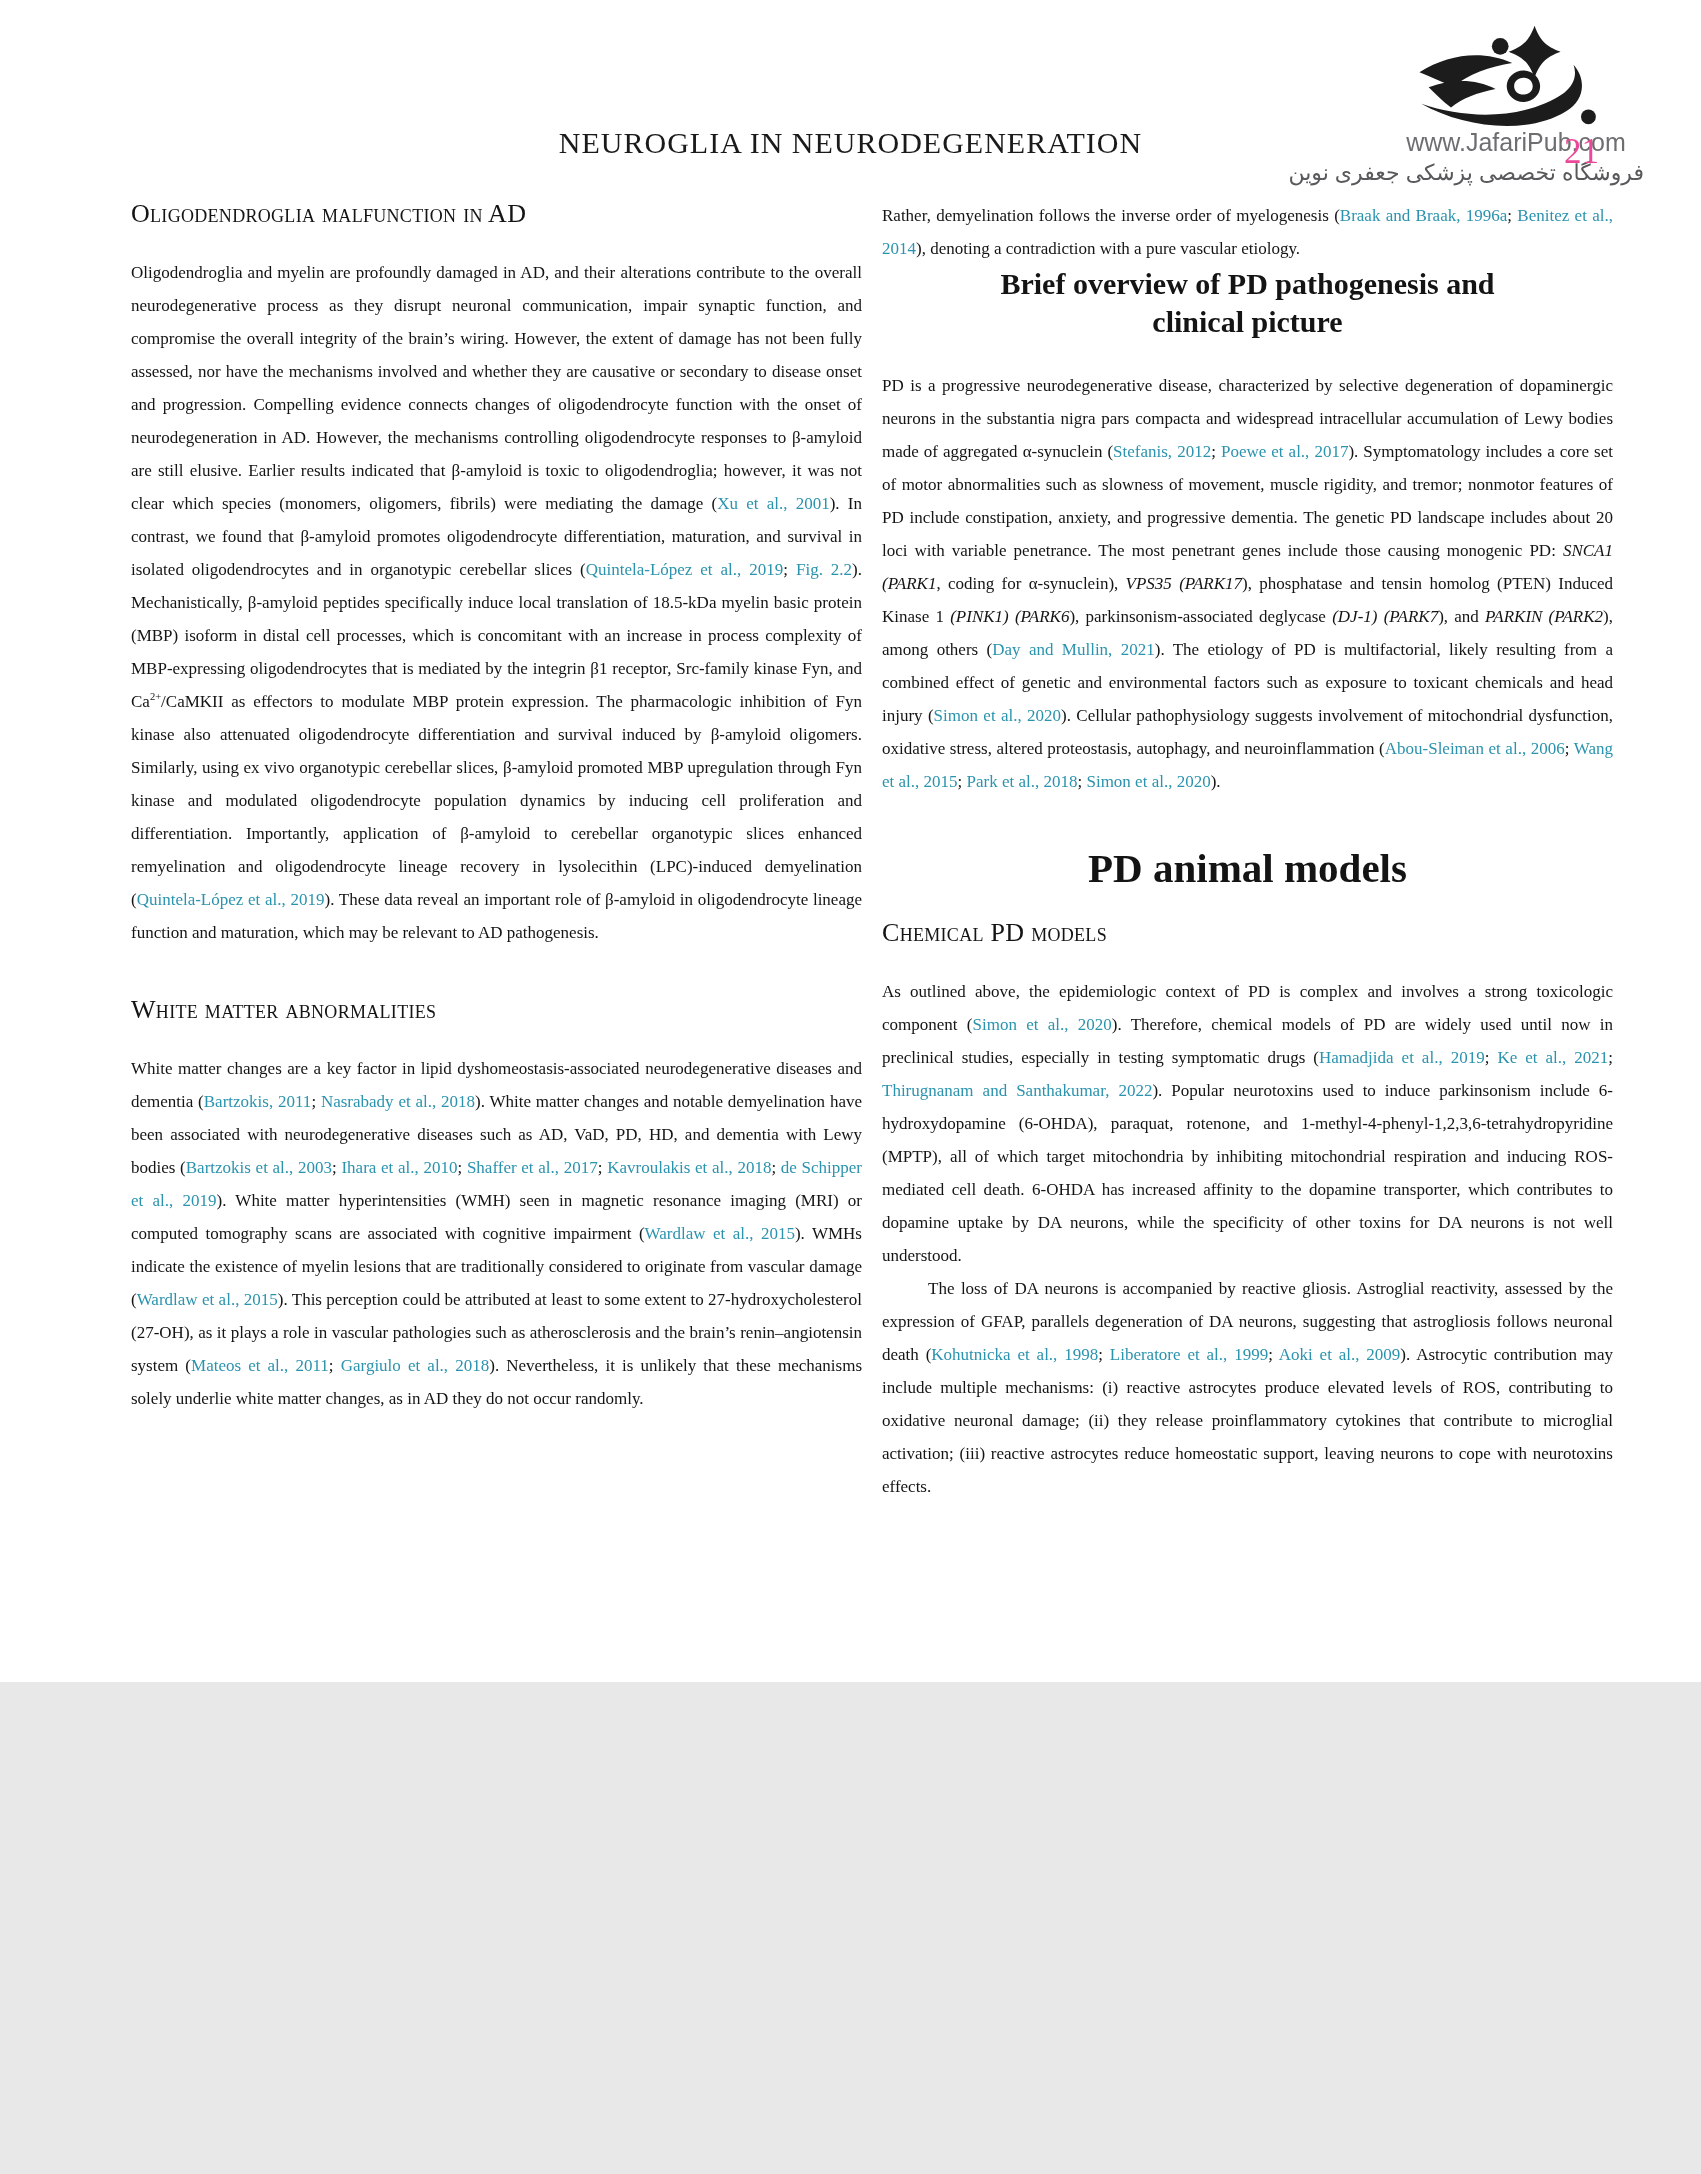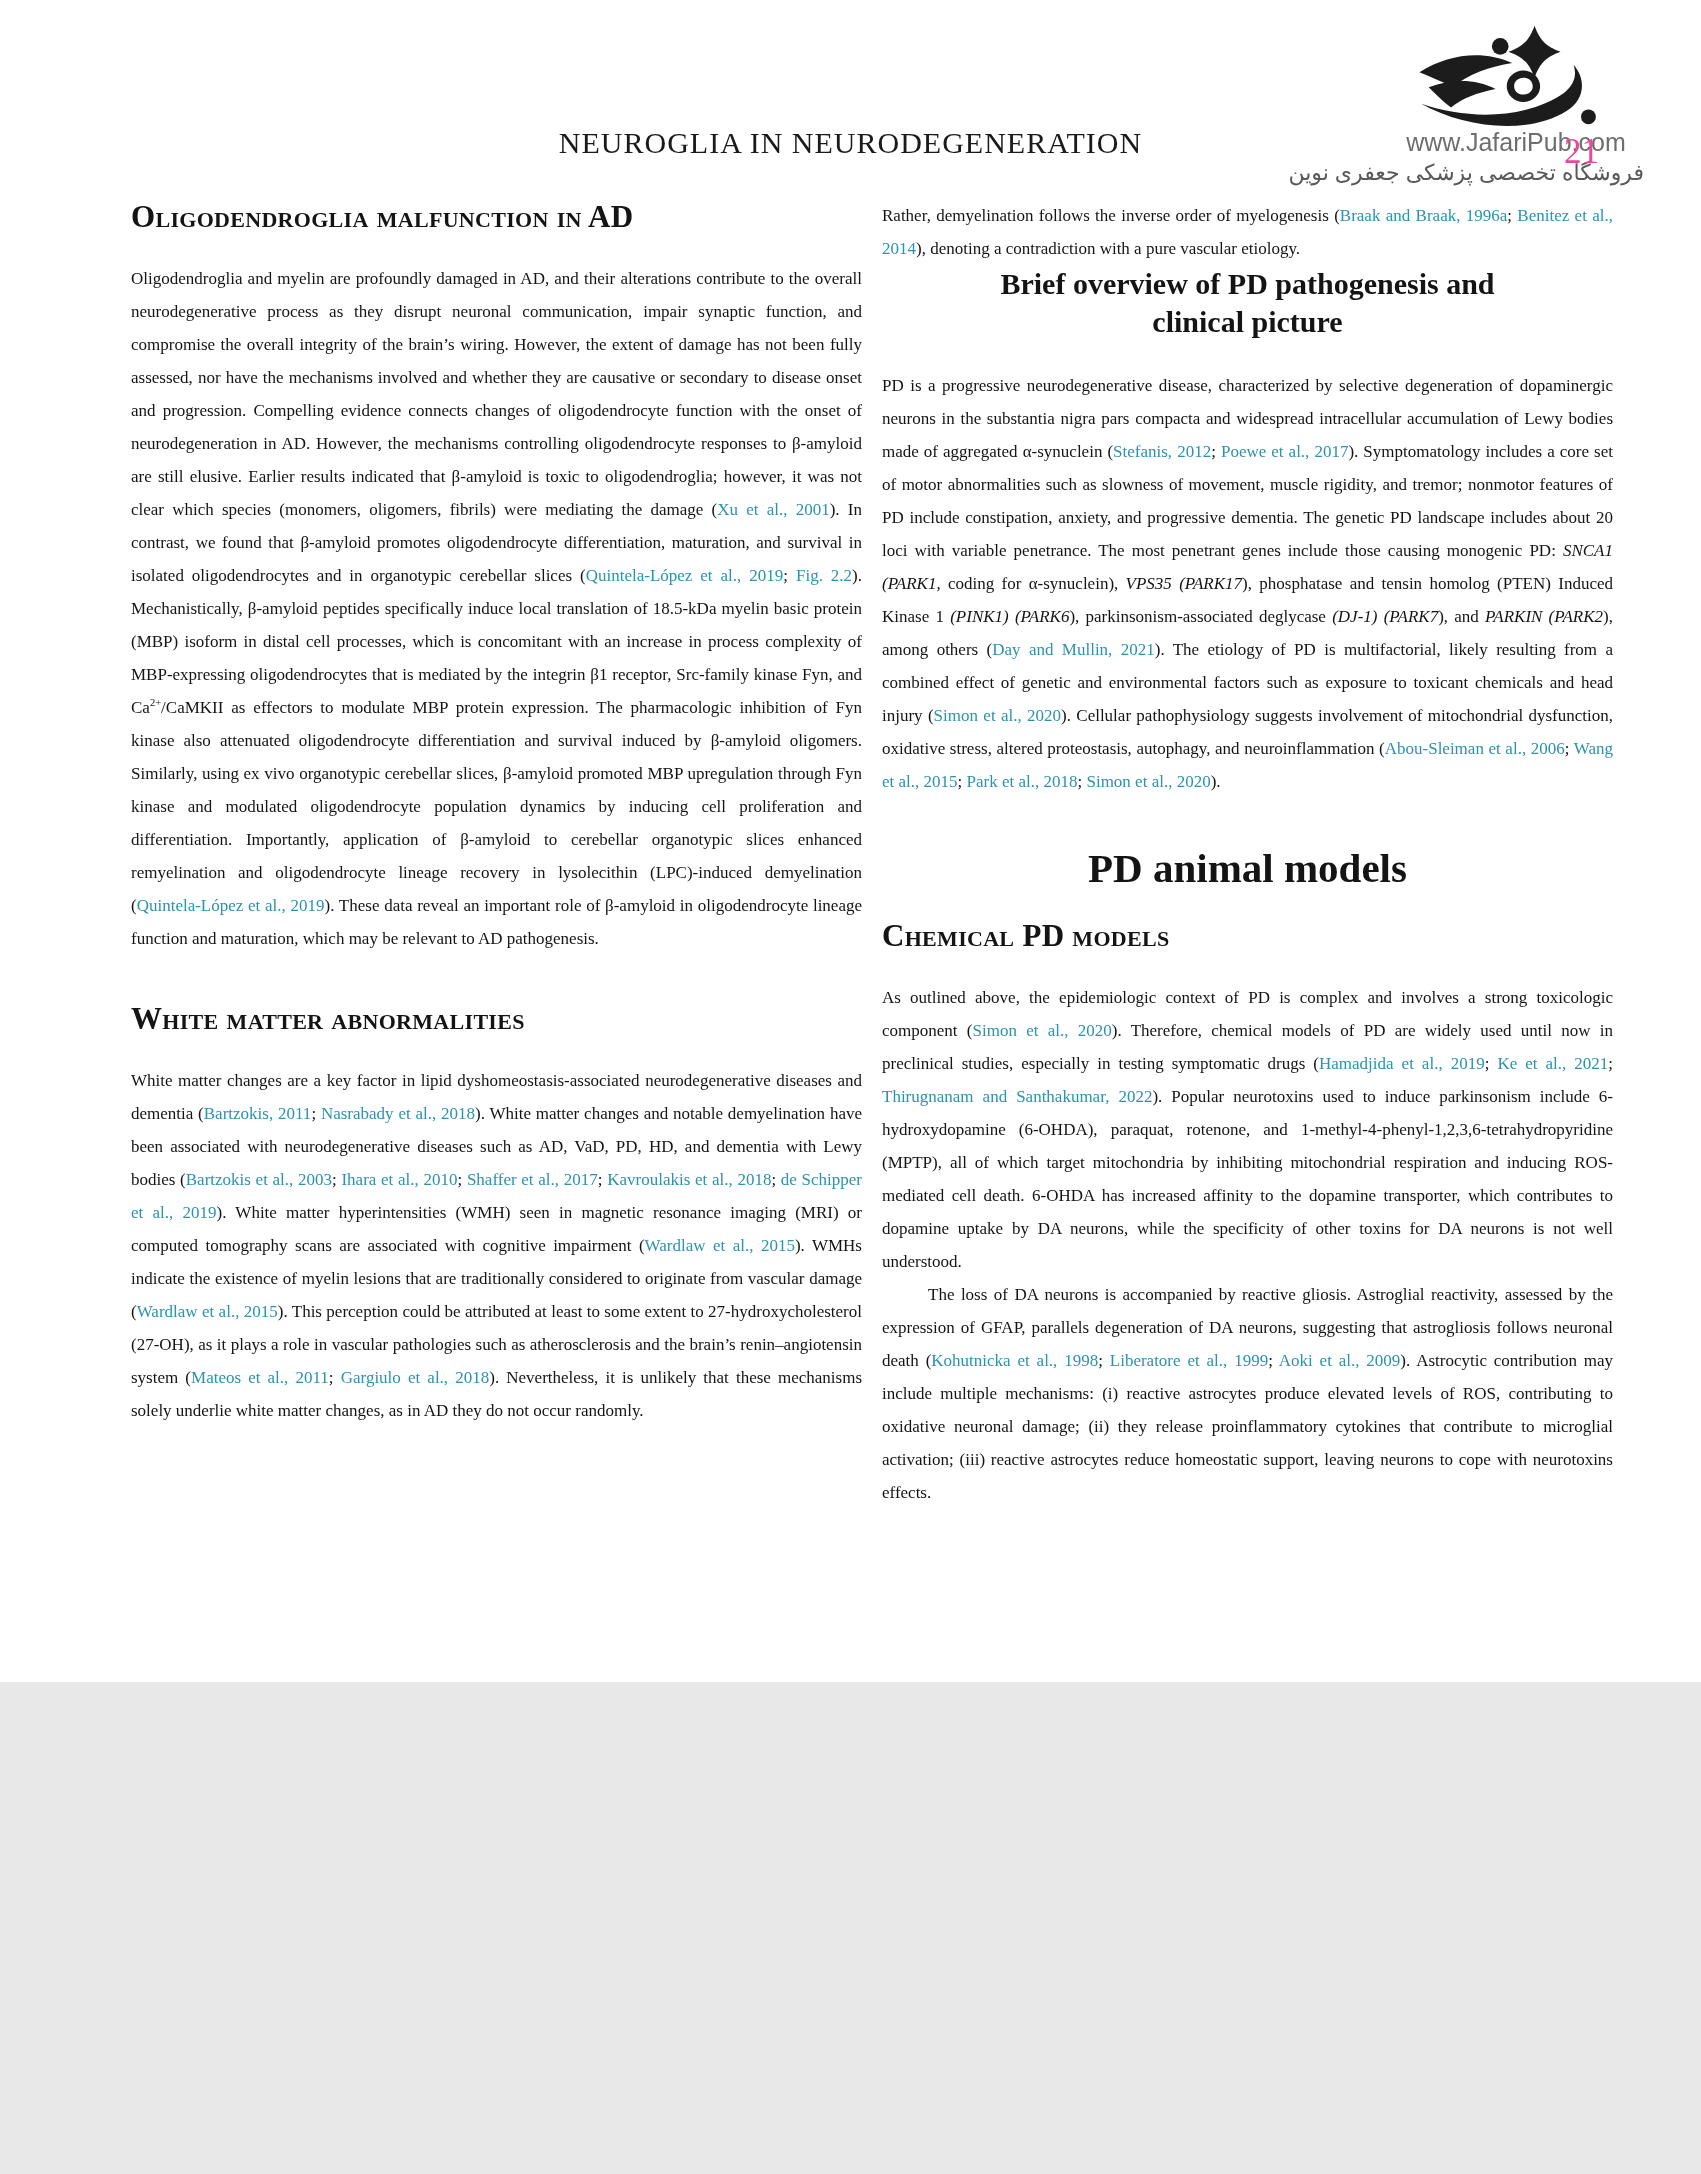--- a/index.html
+++ b/index.html
@@ -49,21 +49,21 @@
   .col.right{left:882px;width:731px;}
   p.body{
     margin:0;
     font-size:17px;line-height:33px;
     text-align:justify;
     hyphens:auto;-webkit-hyphens:auto;
   }
   p.indent{text-indent:46px;}
   h2.sc{
     font-variant:small-caps;
-    font-size:31px;font-weight:700;
+    font-size:26px;font-weight:400;
     margin:0 0 27px 0;letter-spacing:0.3px;
   }
   h2.sc.mt{margin-top:46px;}
   h1.main-heading{
     font-size:33px;font-weight:700;text-align:center;
     margin:52px 0 22px 0;letter-spacing:0.3px;
   }
   h3.sub-heading{
     font-size:30px;font-weight:700;text-align:center;
     line-height:38px;margin:0 auto 28px auto;width:520px;

